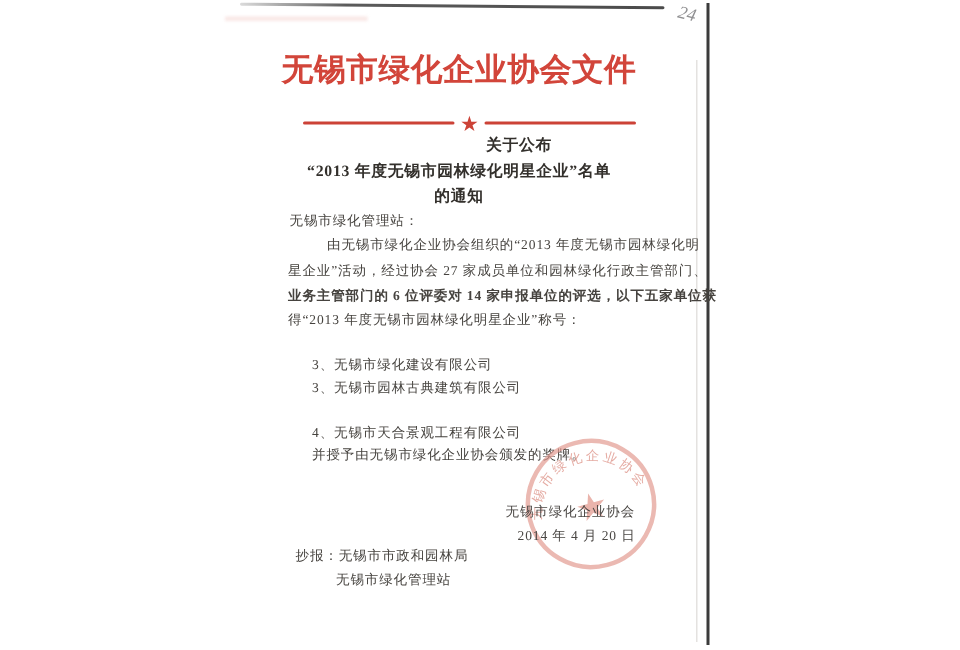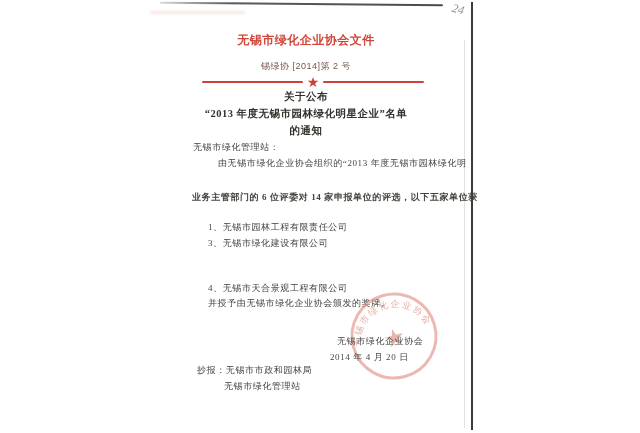--- a/index.html
+++ b/index.html
@@ -59,21 +59,21 @@
     font-style: italic;
     font-size: 12px;
     color: #8f8f91;
     transform: rotate(14deg);
   }
 
   
   .doc-title {
     top: 32px;
     color: #d2453a;
-    font-size: 12px;
+    font-size: 21px;
     font-weight: bold;
     letter-spacing: 0.5px;
     font-family: "Liberation Serif", "DejaVu Serif", serif;
   }
   .doc-number {
     top: 60px;
     color: #7b564d;
     font-size: 9px;
     letter-spacing: 0.5px;
   }
@@ -98,21 +98,21 @@
   }
 
   
   .subject {
     color: #33302c;
     font-weight: bold;
     font-size: 10.5px;
     letter-spacing: 0.5px;
     font-family: "Liberation Serif", "DejaVu Serif", serif;
   }
-  .subj1 { top: 90px; }
+  .subj1 { top: 90px; margin-left: 40px; }
   .subj2 { top: 107px; }
   .subj3 { top: 124px; }
 
   
   .body-text {
     color: #46433f;
     font-size: 9px;
     letter-spacing: 0.6px;
     font-family: "Liberation Serif", "DejaVu Serif", serif;
   }
@@ -135,53 +135,54 @@
 
 <div id="canvas">
 
   <div class="top-edge"></div>
   <div class="top-smudge"></div>
   <div class="right-edge-faint"></div>
   <div class="right-edge-dark"></div>
   <div class="hand-num">24</div>
 
   <div class="centered doc-title">无锡市绿化企业协会文件</div>
-  <div class="centered doc-number">锡绿协 [2014]第 2 号</div>
 
   <div class="star-rule">
     <div class="rule-line"></div>
     <div class="star">★</div>
     <div class="rule-line"></div>
   </div>
 
   <div class="centered subject subj1">关于公布</div>
   <div class="centered subject subj2">“2013 年度无锡市园林绿化明星企业”名单</div>
   <div class="centered subject subj3">的通知</div>
 
   <div class="abs body-text" style="left:193px; top:141px;">无锡市绿化管理站：</div>
 
   <div class="abs body-text" style="left:218px; top:157px;">由无锡市绿化企业协会组织的“2013 年度无锡市园林绿化明</div>
+  <div class="abs body-text" style="left:192px; top:174px;">星企业”活动，经过协会 27 家成员单位和园林绿化行政主管部门、</div>
   <div class="abs body-text" style="left:192px; top:191px;font-weight:bold;">业务主管部门的 6 位评委对 14 家申报单位的评选，以下五家单位获</div>
+  <div class="abs body-text" style="left:192px; top:207px;">得“2013 年度无锡市园林绿化明星企业”称号：</div>
 
-  <div class="abs body-text" style="left:208px; top:221px;">1、无锡市园林工程有限责任公司</div>
   <div class="abs body-text" style="left:208px; top:237px;">3、无锡市绿化建设有限公司</div>
+  <div class="abs body-text" style="left:208px; top:252px;">3、无锡市园林古典建筑有限公司</div>
   <div class="abs body-text" style="left:208px; top:282px;">4、无锡市天合景观工程有限公司</div>
 
   <div class="abs body-text" style="left:208px; top:297px;">并授予由无锡市绿化企业协会颁发的奖牌。</div>
 
   <svg class="seal" viewBox="0 0 92 92">
     <circle cx="46" cy="46" r="42" fill="none" stroke="#e2988e" stroke-width="3" opacity="0.8"></circle>
     <defs>
       <path id="sealArc" d="M 11 52 A 35 35 0 0 1 81 52"></path>
     </defs>
     <text font-size="9" fill="#dd9287" letter-spacing="2" opacity="0.9">
       <textPath href="#sealArc" startOffset="4">无锡市绿化企业协会</textPath>
     </text>
     <text x="46" y="56" text-anchor="middle" font-size="24" fill="#e2988e" opacity="0.85">★</text>
   </svg>
 
   <div class="abs body-text sig" style="left:337px; top:335px;">无锡市绿化企业协会</div>
-  <div class="abs body-text sig" style="left:330px; top:351px;text-align:right;">2014 年 4 月 20 日</div>
+  <div class="abs body-text sig" style="left:345px; top:351px;text-align:right;">2014 年 4 月 20 日</div>
 
   <div class="abs body-text cc" style="left:197px; top:364px;text-align:right;">抄报：无锡市市政和园林局</div>
   <div class="abs body-text cc" style="left:224px; top:380px;">无锡市绿化管理站</div>
 
 </div>
 
 </body></html>

